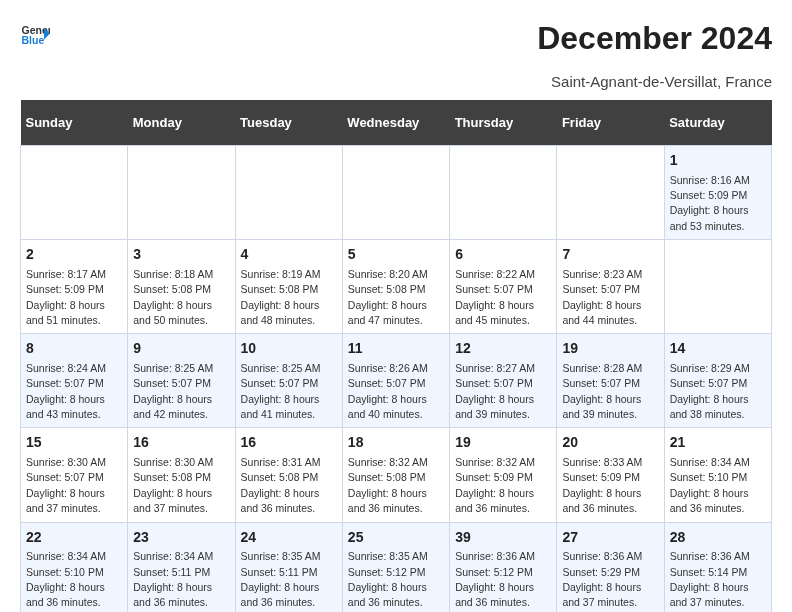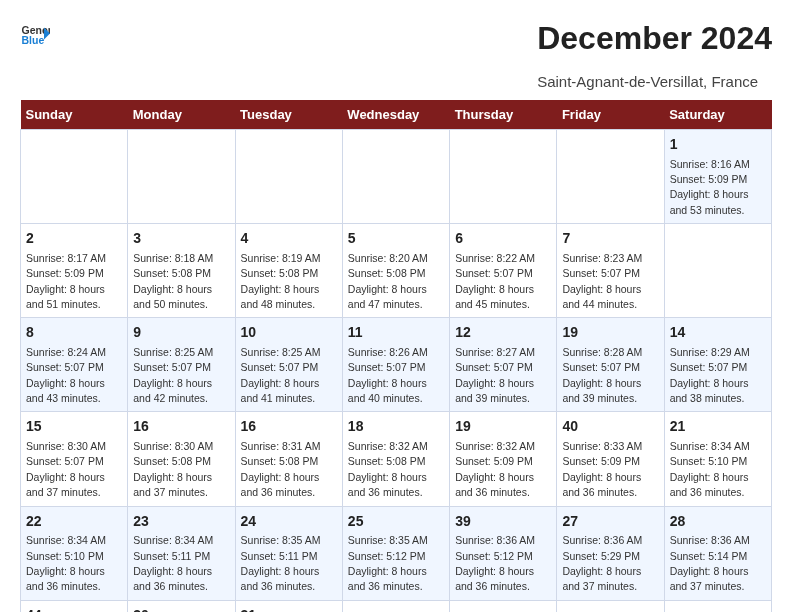--- a/index.html
+++ b/index.html
@@ -19,40 +19,41 @@
     .logo {
       display: flex;
       align-items: center;
     }
     .logo-icon {
       width: 30px;
       height: 30px;
       margin-right: 4px;
     }
     .title-block {
+      text-align: right;
     }
     .main-title {
       font-size: 32px;
       font-weight: bold;
       color: #222;
     }
     .subtitle {
       font-size: 15px;
       color: #444;
       margin-top: 16px;
     }
     table {
       width: 100%;
       border-collapse: collapse;
       font-size: 11px;
     }
     thead th {
-      background-color: #7f1d1d;
+      background-color: #404040;
       color: #fff;
-      padding: 7px 5px;
+      padding: 15px 5px;
       text-align: left;
       font-size: 13px;
       font-weight: bold;
     }
     tbody tr {
       vertical-align: top;
     }
     tbody tr:nth-child(odd) {
       background-color: #f0f6ff;
     }
@@ -136,21 +137,21 @@
         <td><span class="day-num">12</span><span class="day-info">Sunrise: 8:27 AM</span><br><span class="day-info">Sunset: 5:07 PM</span><br><span class="day-info">Daylight: 8 hours and 39 minutes.</span></td>
         <td><span class="day-num">19</span><span class="day-info">Sunrise: 8:28 AM</span><br><span class="day-info">Sunset: 5:07 PM</span><br><span class="day-info">Daylight: 8 hours and 39 minutes.</span></td>
         <td><span class="day-num">14</span><span class="day-info">Sunrise: 8:29 AM</span><br><span class="day-info">Sunset: 5:07 PM</span><br><span class="day-info">Daylight: 8 hours and 38 minutes.</span></td>
       </tr>
       <tr>
         <td><span class="day-num">15</span><span class="day-info">Sunrise: 8:30 AM</span><br><span class="day-info">Sunset: 5:07 PM</span><br><span class="day-info">Daylight: 8 hours and 37 minutes.</span></td>
         <td><span class="day-num">16</span><span class="day-info">Sunrise: 8:30 AM</span><br><span class="day-info">Sunset: 5:08 PM</span><br><span class="day-info">Daylight: 8 hours and 37 minutes.</span></td>
         <td><span class="day-num">16</span><span class="day-info">Sunrise: 8:31 AM</span><br><span class="day-info">Sunset: 5:08 PM</span><br><span class="day-info">Daylight: 8 hours and 36 minutes.</span></td>
         <td><span class="day-num">18</span><span class="day-info">Sunrise: 8:32 AM</span><br><span class="day-info">Sunset: 5:08 PM</span><br><span class="day-info">Daylight: 8 hours and 36 minutes.</span></td>
         <td><span class="day-num">19</span><span class="day-info">Sunrise: 8:32 AM</span><br><span class="day-info">Sunset: 5:09 PM</span><br><span class="day-info">Daylight: 8 hours and 36 minutes.</span></td>
-        <td><span class="day-num">40</span><span class="day-info">Sunrise: 8:33 AM</span><br><span class="day-info">Sunset: 5:09 PM</span><br><span class="day-info">Daylight: 8 hours and 36 minutes.</span></td>
+        <td><span class="day-num">20</span><span class="day-info">Sunrise: 8:33 AM</span><br><span class="day-info">Sunset: 5:09 PM</span><br><span class="day-info">Daylight: 8 hours and 36 minutes.</span></td>
         <td><span class="day-num">21</span><span class="day-info">Sunrise: 8:34 AM</span><br><span class="day-info">Sunset: 5:10 PM</span><br><span class="day-info">Daylight: 8 hours and 36 minutes.</span></td>
       </tr>
       <tr>
         <td><span class="day-num">22</span><span class="day-info">Sunrise: 8:34 AM</span><br><span class="day-info">Sunset: 5:10 PM</span><br><span class="day-info">Daylight: 8 hours and 36 minutes.</span></td>
         <td><span class="day-num">23</span><span class="day-info">Sunrise: 8:34 AM</span><br><span class="day-info">Sunset: 5:11 PM</span><br><span class="day-info">Daylight: 8 hours and 36 minutes.</span></td>
         <td><span class="day-num">24</span><span class="day-info">Sunrise: 8:35 AM</span><br><span class="day-info">Sunset: 5:11 PM</span><br><span class="day-info">Daylight: 8 hours and 36 minutes.</span></td>
         <td><span class="day-num">25</span><span class="day-info">Sunrise: 8:35 AM</span><br><span class="day-info">Sunset: 5:12 PM</span><br><span class="day-info">Daylight: 8 hours and 36 minutes.</span></td>
         <td><span class="day-num">39</span><span class="day-info">Sunrise: 8:36 AM</span><br><span class="day-info">Sunset: 5:12 PM</span><br><span class="day-info">Daylight: 8 hours and 36 minutes.</span></td>
         <td><span class="day-num">27</span><span class="day-info">Sunrise: 8:36 AM</span><br><span class="day-info">Sunset: 5:29 PM</span><br><span class="day-info">Daylight: 8 hours and 37 minutes.</span></td>
         <td><span class="day-num">28</span><span class="day-info">Sunrise: 8:36 AM</span><br><span class="day-info">Sunset: 5:14 PM</span><br><span class="day-info">Daylight: 8 hours and 37 minutes.</span></td>

